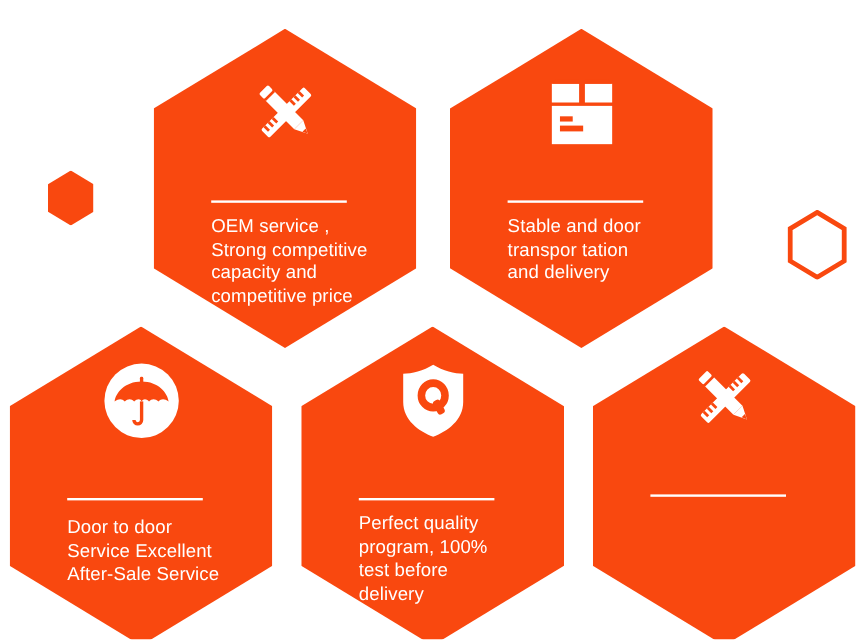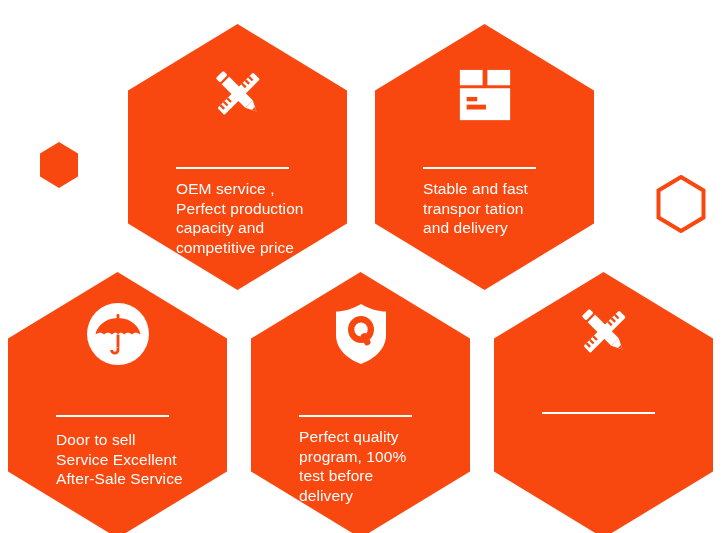--- a/index.html
+++ b/index.html
@@ -130,21 +130,21 @@
 
               <polygon points="30,54.5 34,54.5 32,59" fill="#F9480F"></polygon>
 
               <rect x="26.5" y="12" width="11" height="1.6" fill="#F9480F"></rect>
             </g>
           </g>
         </svg>
       </div>
       <div class="divider" style="left:48px;top:143px;width:113px;"></div>
       <div class="hex-text" style="left:48px;top:155px;width:160px;">OEM service ,
-Perfect production
+Strong competitive
 capacity and
 competitive price</div>
     </div>
   </div>
 
   <div class="hex" id="hex-shipping">
     <div class="hex-inner">
       <div class="icon-wrap" style="top:42px;height:58px;">
         <svg width="62" height="58" viewBox="0 0 64 60">
           <g fill="#ffffff">
@@ -159,21 +159,21 @@
 
             <polygon points="6,4 10,0 29.5,0 29.5,4"></polygon>
             <polygon points="58,4 54,0 34.5,0 34.5,4"></polygon>
 
             <rect x="13" y="32" width="11" height="4.5"></rect>
             <rect x="13" y="40" width="20" height="5"></rect>
           </g>
         </svg>
       </div>
       <div class="divider" style="left:48px;top:143px;width:113px;"></div>
-      <div class="hex-text" style="left:48px;top:155px;width:160px;">Stable and fast
+      <div class="hex-text" style="left:48px;top:155px;width:160px;">Stable and door
 transpor tation
 and delivery</div>
     </div>
   </div>
 
   <div class="hex" id="hex-service">
     <div class="hex-inner">
       <div class="icon-wrap" style="top:28px;height:66px;">
         <svg width="64" height="64" viewBox="0 0 64 64">
           <circle cx="32" cy="32" r="31" fill="#ffffff"></circle>
@@ -191,21 +191,21 @@
                      C53.5 25.5 46 16 32 16 Z"></path>
 
             <rect x="30.6" y="32.5" width="2.8" height="13"></rect>
             <path d="M30.6 45.5 L33.4 45.5 L33.4 48
                      A4.6 4.6 0 0 1 24.2 48
                      L27 48 A1.8 1.8 0 0 0 30.6 48 Z"></path>
           </g>
         </svg>
       </div>
       <div class="divider" style="left:48px;top:143px;width:113px;"></div>
-      <div class="hex-text" style="left:48px;top:158px;width:172px;">Door to sell
+      <div class="hex-text" style="left:48px;top:158px;width:172px;">Door to door
 Service Excellent
 After-Sale Service</div>
     </div>
   </div>
 
   <div class="hex" id="hex-quality">
     <div class="hex-inner">
       <div class="icon-wrap" style="top:30px;height:64px;">
         <svg width="56" height="64" viewBox="0 0 56 64">
 

